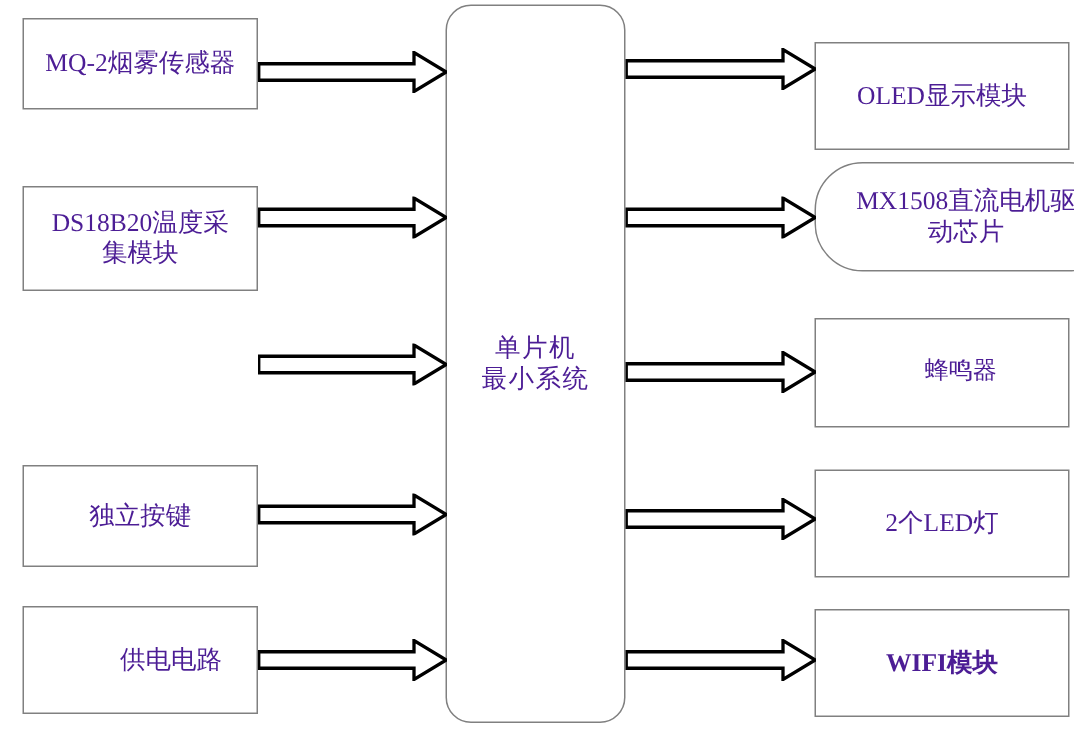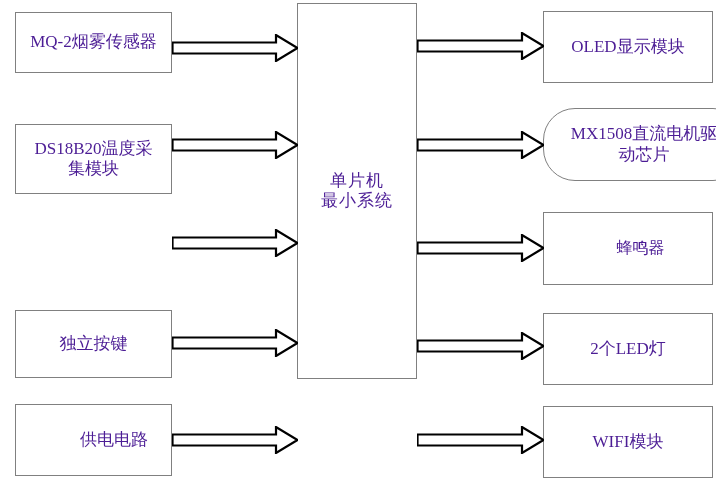--- a/index.html
+++ b/index.html
@@ -47,21 +47,21 @@
   .arrow {
     position: absolute;
     overflow: visible;
   }
   .arrow svg { display: block; }
 </style>
 </head>
 <body>
 
 <div id="diagram">
-    <div class="node core" style="left: 297px; top: 3px; width: 120px; height: 376px;">
+    <div class="node core" style="left: 297px; top: 3px; width: 120px; height: 479px; border-radius: 17px;">
       <span class="label">单片机
 最小系统</span>
     </div>
     <div class="node left" style="left: 15px; top: 12px; width: 157px; height: 61px; font-size: 17px;">
       <span class="label">MQ-2烟雾传感器</span>
     </div>
     <div class="arrow" style="left: 172px; top: 34px; width: 126px; height: 28px;">
       <svg width="126" height="28" viewBox="0 0 126 28">
         <polygon points="0.5,8.5 104,8.5 104,1 125.5,14 104,27 104,19.5 0.5,19.5" fill="#ffffff" stroke="#000000" stroke-width="2.2" stroke-linejoin="miter"></polygon>
       </svg>
@@ -89,21 +89,21 @@
       </svg>
     </div>
     <div class="node left" style="left: 15px; top: 404px; width: 157px; height: 72px; font-size: 17px; padding-left: 44px;">
       <span class="label">供电电路</span>
     </div>
     <div class="arrow" style="left: 172px; top: 426px; width: 126px; height: 28px;">
       <svg width="126" height="28" viewBox="0 0 126 28">
         <polygon points="0.5,8.5 104,8.5 104,1 125.5,14 104,27 104,19.5 0.5,19.5" fill="#ffffff" stroke="#000000" stroke-width="2.2" stroke-linejoin="miter"></polygon>
       </svg>
     </div>
-    <div class="node right" style="left: 543px; top: 11px; width: 170px; height: 72px; font-size: 17px;">
+    <div class="node right" style="left: 543px; top: 28px; width: 170px; height: 72px; font-size: 17px;">
       <span class="label">OLED显示模块</span>
     </div>
     <div class="arrow" style="left: 417px; top: 32px; width: 127px; height: 28px;">
       <svg width="127" height="28" viewBox="0 0 127 28">
         <polygon points="0.5,8.5 105,8.5 105,1 126.5,14 105,27 105,19.5 0.5,19.5" fill="#ffffff" stroke="#000000" stroke-width="2.2" stroke-linejoin="miter"></polygon>
       </svg>
     </div>
     <div class="node right" style="left: 543px; top: 108px; width: 202px; height: 73px; font-size: 17px; border-radius: 32px;">
       <span class="label">MX1508直流电机驱
 动芯片</span>
@@ -122,21 +122,21 @@
       </svg>
     </div>
     <div class="node right" style="left: 543px; top: 313px; width: 170px; height: 72px; font-size: 17px;">
       <span class="label">2个LED灯</span>
     </div>
     <div class="arrow" style="left: 417px; top: 332px; width: 127px; height: 28px;">
       <svg width="127" height="28" viewBox="0 0 127 28">
         <polygon points="0.5,8.5 105,8.5 105,1 126.5,14 105,27 105,19.5 0.5,19.5" fill="#ffffff" stroke="#000000" stroke-width="2.2" stroke-linejoin="miter"></polygon>
       </svg>
     </div>
-    <div class="node right" style="left: 543px; top: 406px; width: 170px; height: 72px; font-size: 17px;">
+    <div class="node right" style="left: 543px; top: 406px; width: 170px; height: 72px; font-size: 17px; font-weight: bold;">
       <span class="label">WIFI模块</span>
     </div>
     <div class="arrow" style="left: 417px; top: 426px; width: 127px; height: 28px;">
       <svg width="127" height="28" viewBox="0 0 127 28">
         <polygon points="0.5,8.5 105,8.5 105,1 126.5,14 105,27 105,19.5 0.5,19.5" fill="#ffffff" stroke="#000000" stroke-width="2.2" stroke-linejoin="miter"></polygon>
       </svg>
     </div>
   </div>
 
 </body></html>

